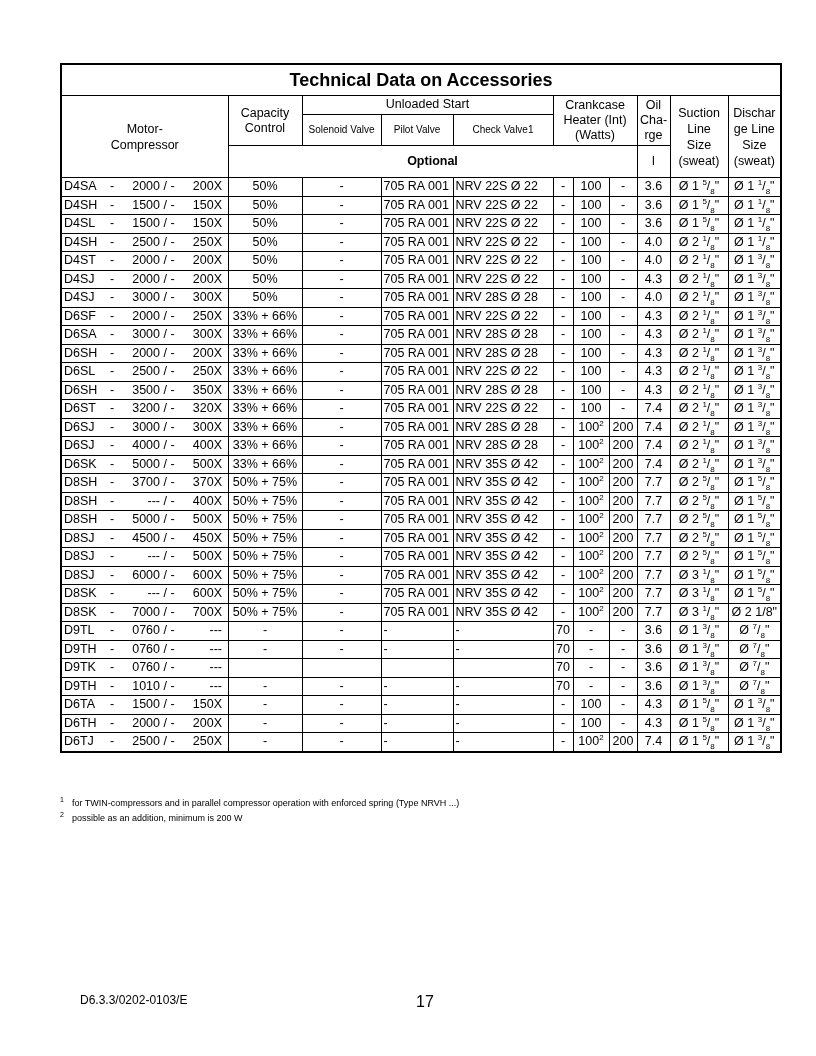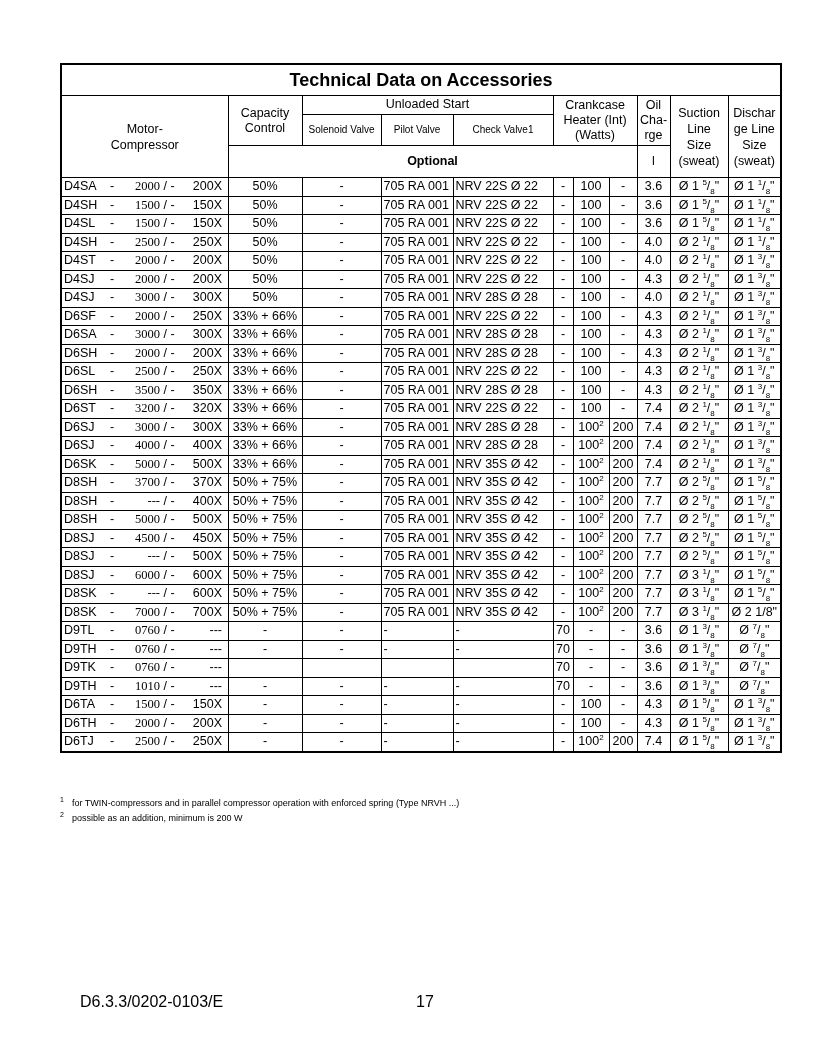--- a/index.html
+++ b/index.html
@@ -10,28 +10,28 @@
   table.tech { border:2px solid #000; }
   .title-cell { font-size:18px !important; font-weight:bold !important; text-align:center; height:30px !important; line-height:30px !important; }
   .hdr { text-align:center; vertical-align:middle; }
   .hsmall { font-size:10px !important;text-align:center; }
   .hbold { font-weight:bold !important;margin-left:37px; }
   .c { text-align:center; }
   .mc { display:flex; justify-content:flex-start; }
   .mc span { display:inline-block; }
   .mc .m1 { width:42px; text-align:left; }
   .mc .m2 { width:12px; text-align:center; }
-  .mc .m3 { width:42px; text-align:right;font-family:Liberation Serif, serif; }
+  .mc .m3 { width:42px; text-align:right; }
   .mc .m4 { width:18px; text-align:center; }
   .mc .m5 { width:44px; text-align:right; }
   sup { font-size:8px; line-height:0; vertical-align:super; }
   sub { font-size:8px; line-height:0; vertical-align:sub; }
   .foot { position:absolute; left:60px; font-size:9px; line-height:12px; }
   .foot sup { font-size:7px; margin-right:8px; }
-  .footer-code { position:absolute; left:80px; top:993px; font-size:16px; }
+  .footer-code { position:absolute; left:80px; top:993px; font-size:12px; }
   .footer-page { position:absolute; left:416px; top:993px; font-size:16px; }
 </style>
 </head>
 <body>
 
 <div class="page">
   <table class="tech">
     <colgroup>
       <col style="width:167px">
         <col style="width:74px">

